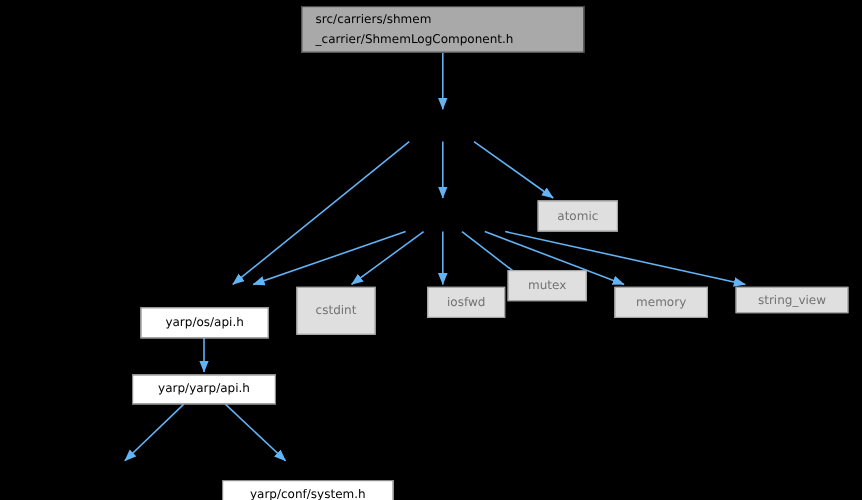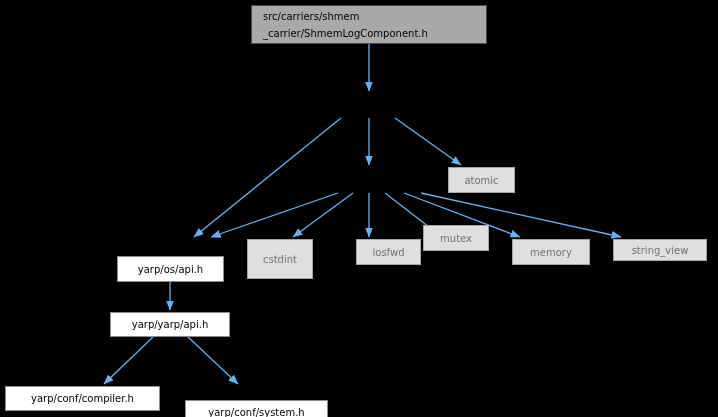--- a/index.html
+++ b/index.html
@@ -103,19 +103,16 @@
     </div>
     <div class="node node--system" style="left: 512px; top: 239px; width: 78px; height: 26px;">
       <span>memory</span>
     </div>
     <div class="node node--system" style="left: 613px; top: 239px; width: 94px; height: 22px;">
       <span>string_view</span>
     </div>
     <div class="node node--file" style="left: 110px; top: 312px; width: 120px; height: 25px;">
       <span>yarp/yarp/api.h</span>
     </div>
-    <div class="node node--file" style="left: 5px; top: 386px; width: 155px; height: 25px;">
-      <span>yarp/conf/compiler.h</span>
-    </div>
     <div class="node node--file" style="left: 185px; top: 400px; width: 143px; height: 25px;">
       <span>yarp/conf/system.h</span>
     </div>
   </div>
 
 </body></html>

